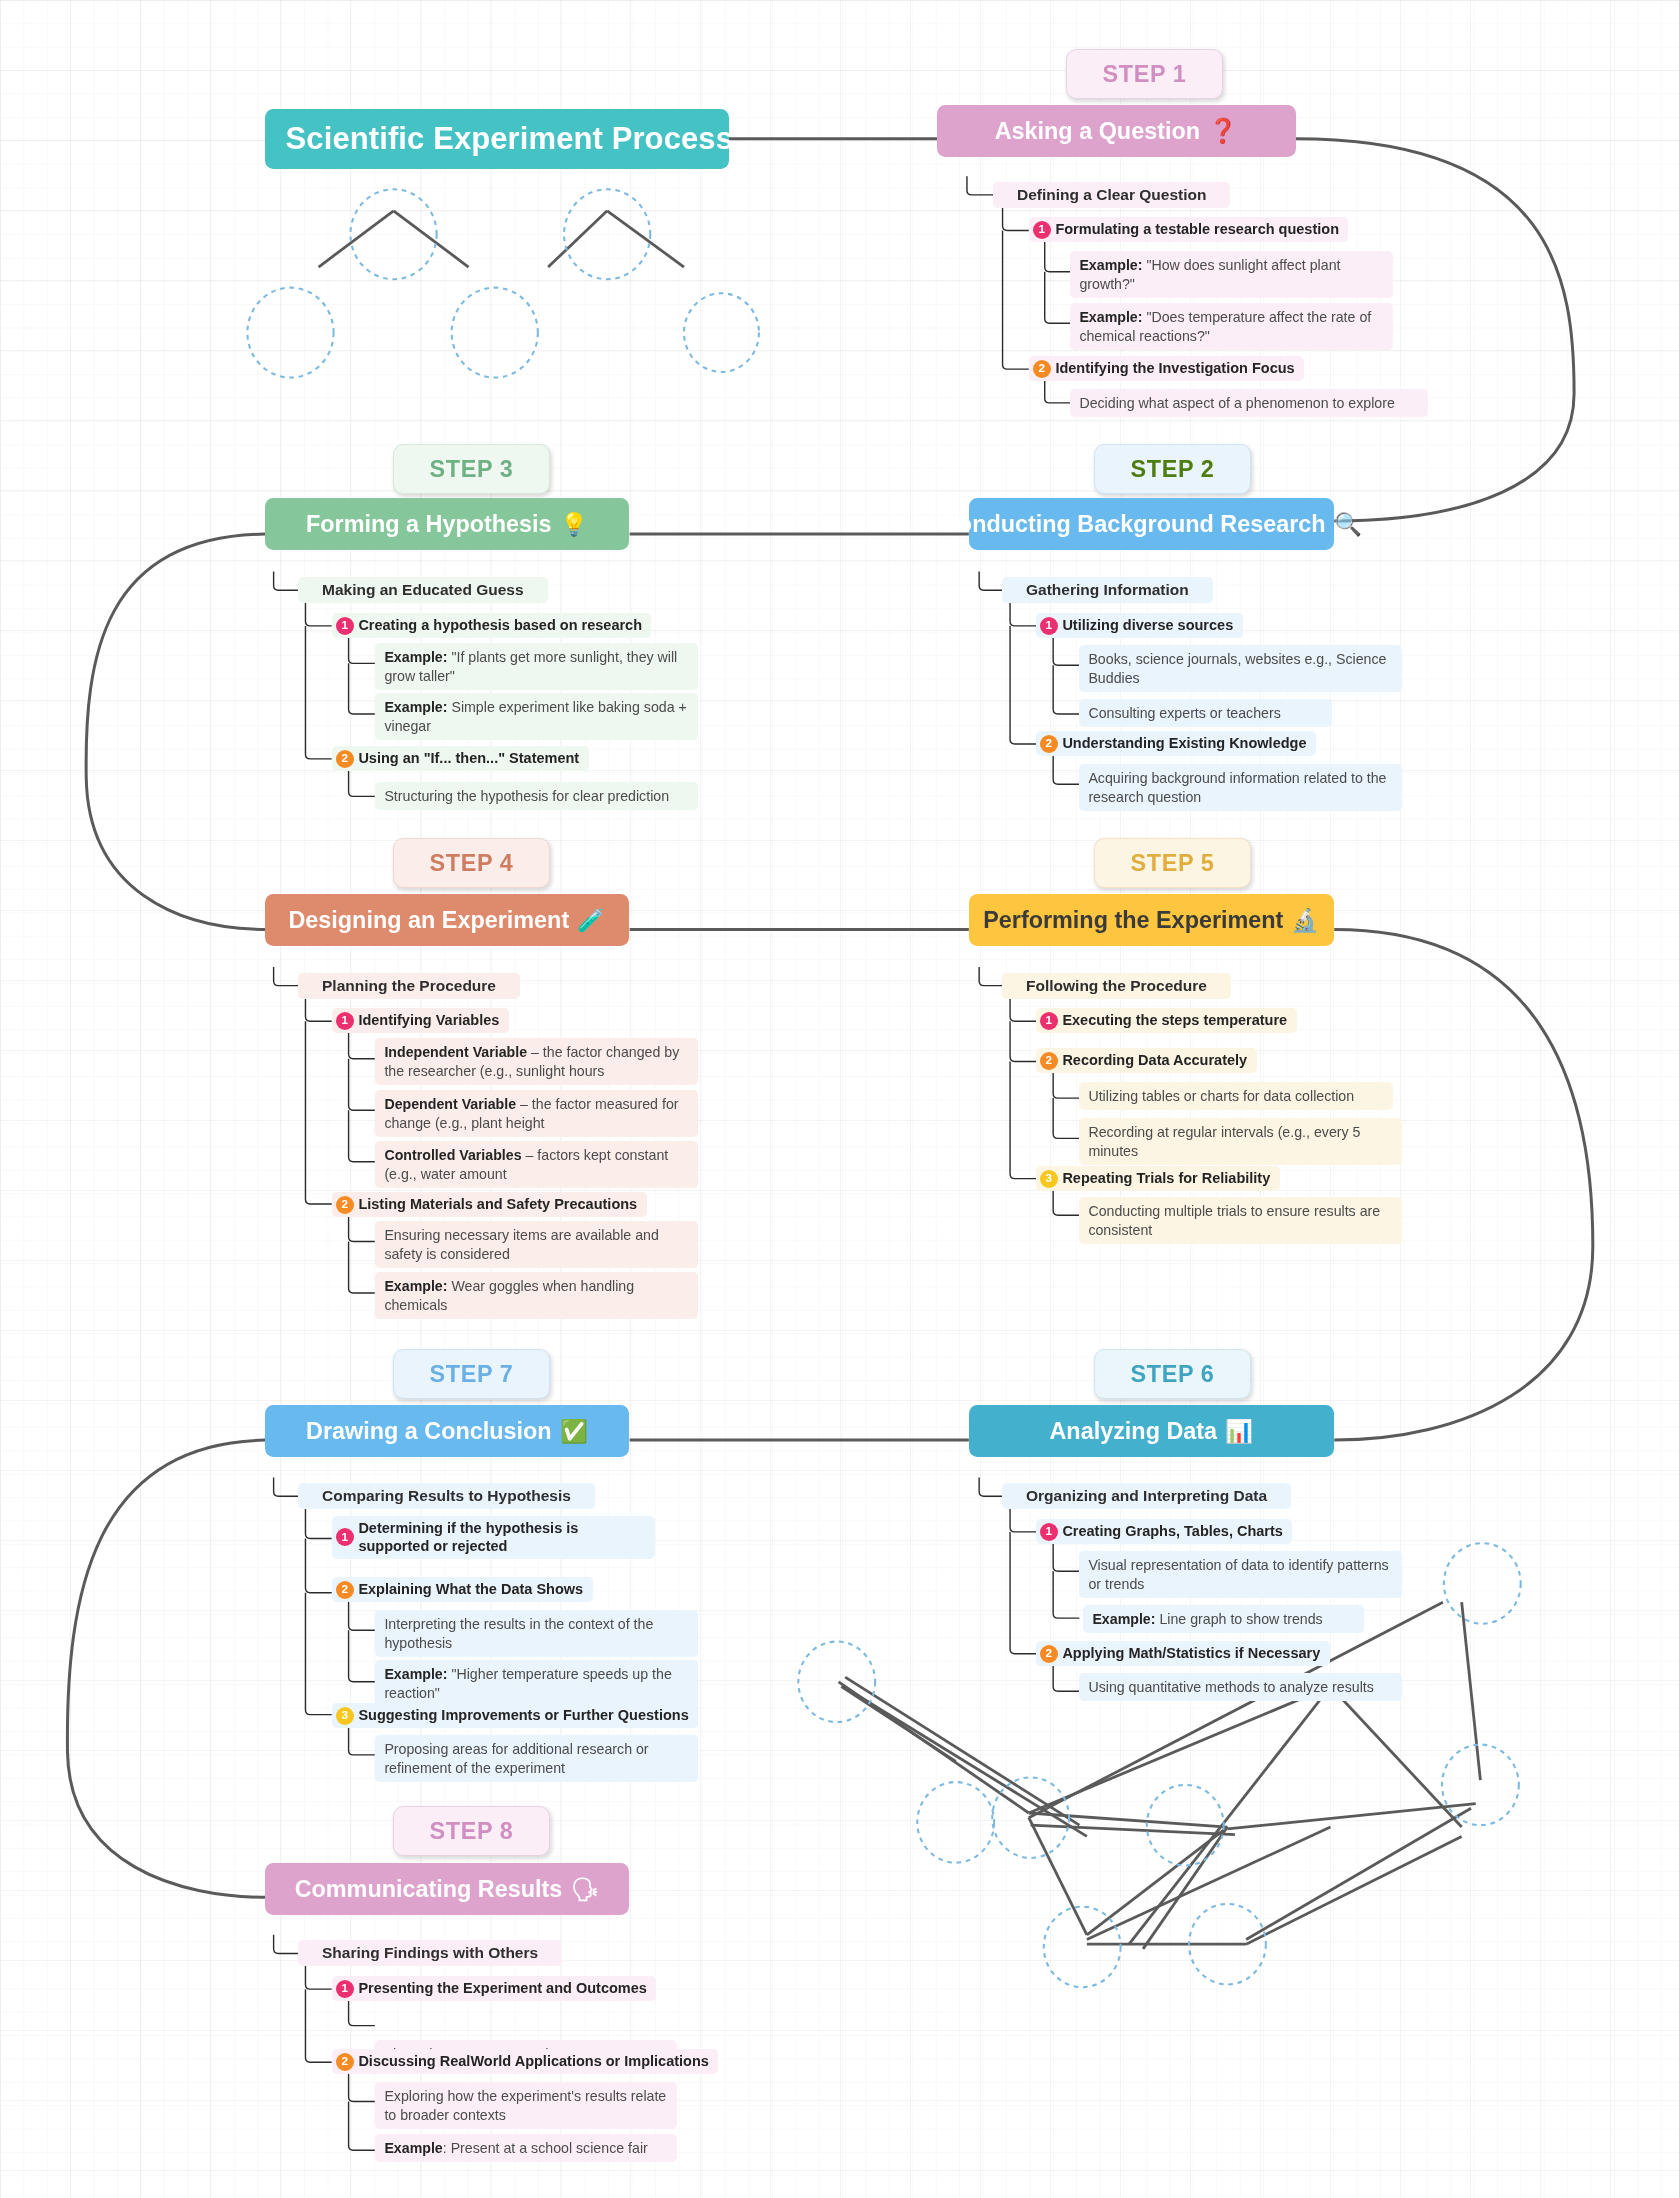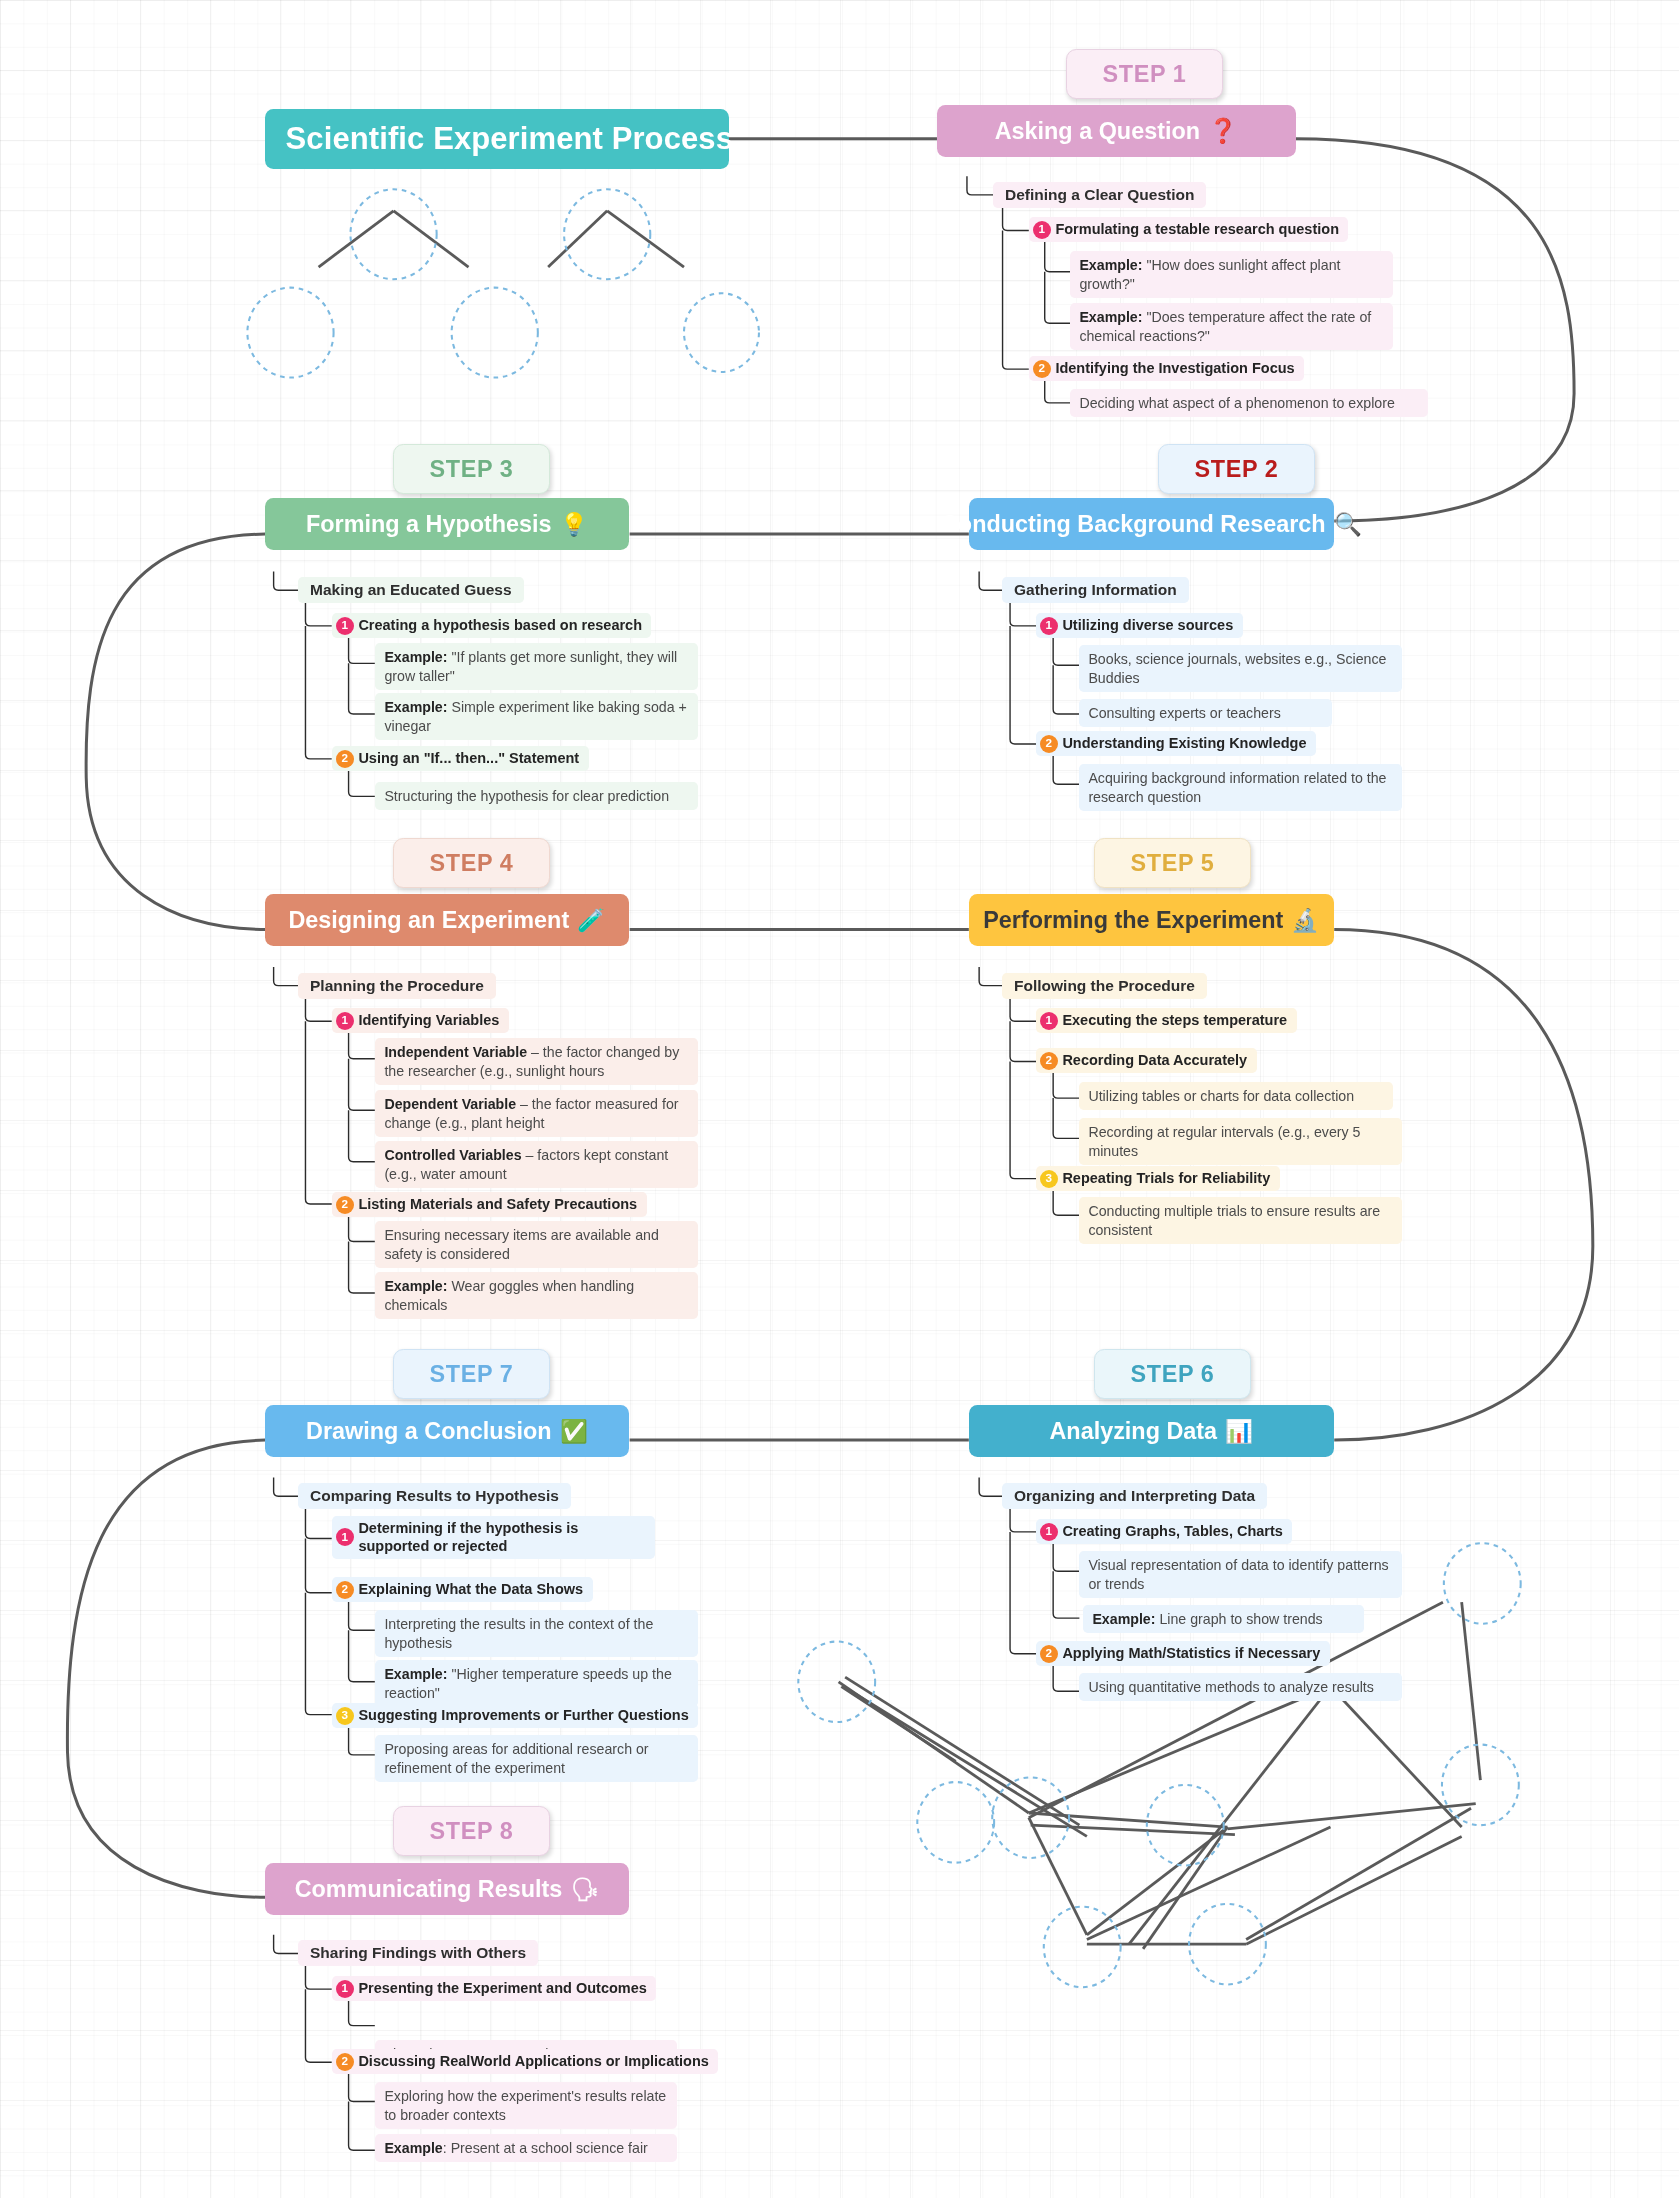--- a/index.html
+++ b/index.html
@@ -60,21 +60,21 @@
     gap: 8.4px;
   }
   .step-header .emoji { font-size: 22.5px; }
   .step-header.dark-text { color: #3a3a3a; }
 
   
   .branch-label {
     position: absolute;
     display: flex; align-items: center;
     height: 26px;
-    padding: 0 12px;
+    padding: 0 24px;
     border-radius: 4.7px;
     font-size: 15.5px; font-weight: 600;
     color: #2e2e2e;
     white-space: nowrap;
   }
 
   
   .sub-item {
     position: absolute;
     display: flex; align-items: center;
@@ -274,21 +274,21 @@
     <span><b>Example:</b><span> "Does temperature affect the rate of chemical reactions?"</span></span>
   </div>
   <div class="sub-item" style="left:1029px; top:356px; background:#fbeef6;">
     <span class="num n2">2</span>
     <span>Identifying the Investigation Focus</span>
   </div>
   <div class="leaf" style="left:1070px; top:389px; width:358px; background:#fbeef6;">
     <span>Deciding what aspect of a phenomenon to explore</span>
   </div>
 
-  <div class="step-badge" style="left:1138px; top:444px; background:#eaf4fd; color:#b91c1c; border:0.9px solid #cfe3f4;">
+  <div class="step-badge" style="left:1074px; top:444px; background:#eaf4fd; color:#4d7c0f; border:0.9px solid #cfe3f4;">
     <span>STEP 2</span>
   </div>
   <div class="step-header" style="left:969px; top:498px; width:365px; background:#68b9ee;">
     <span>Conducting Background Research</span>
     <span class="emoji">🔍</span>
   </div>
   <div class="branch-label" style="left:1002px; top:577px; background:#eaf4fd;">
     <span>Gathering Information</span>
   </div>
   <div class="sub-item" style="left:1036px; top:613px; background:#eaf4fd;">

